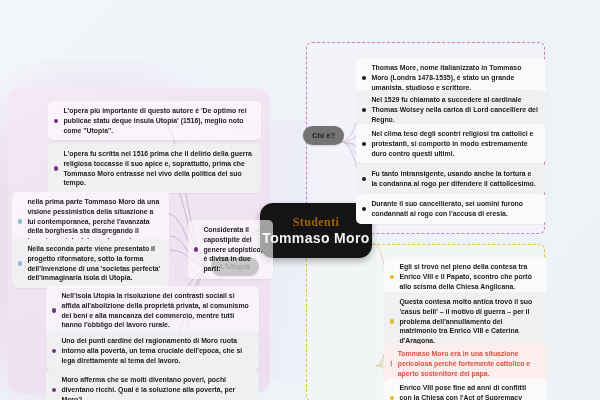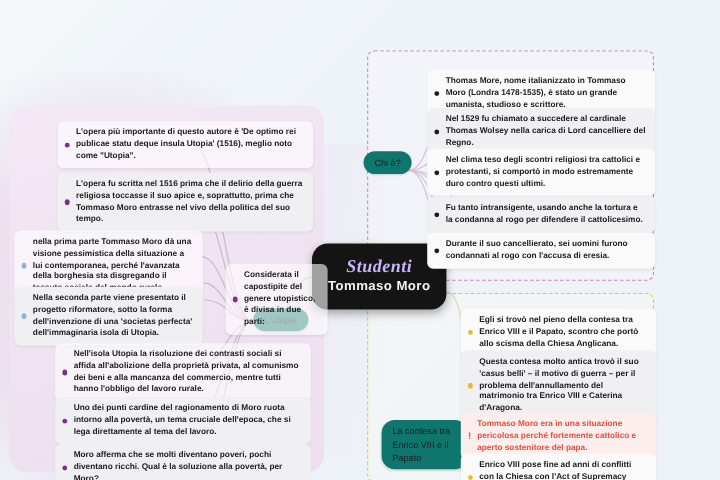--- a/index.html
+++ b/index.html
@@ -33,27 +33,27 @@
     border:1.5px dashed #e8c33c;background:rgba(253,251,243,.35);border-radius:6px;}
 
   
   .lines{position:absolute;inset:0;}
 
   
   .center-node{position:absolute;left:260px;top:203px;width:112px;height:55px;
     background:#141414;border-radius:13px;display:flex;flex-direction:column;
     align-items:center;justify-content:center;gap:3px;
     box-shadow:0 3px 7px rgba(0,0,0,.3);}
-  .center-logo{font-family:"Liberation Serif", serif;font-style:italic;font-weight:700;
-    font-size:15px;color:#c4b5fd;letter-spacing:.4px;line-height:1;}
-  .center-sub{font-size:11px;font-weight:700;color:#f2f2f2;letter-spacing:.35px;line-height:1;}
+  .center-logo{font-family:"Liberation Serif", serif;font-weight:700;
+    font-size:12px;color:#a16207;letter-spacing:.4px;line-height:1;}
+  .center-sub{font-size:14px;font-weight:700;color:#f2f2f2;letter-spacing:.35px;line-height:1;}
 
   
-  .pill{position:absolute;background:#0f766e;border-radius:11px;
-    padding:4px 9px;font-size:7.6px;font-weight:400;color:#1d1d1d;
+  .pill{position:absolute;background:#737373;border-radius:11px;
+    padding:4px 9px;font-size:7.6px;font-weight:700;color:#1d1d1d;
     line-height:1.45;box-shadow:0 1px 2px rgba(0,0,0,.13);}
   .pill-utopia{left:211px;top:257px;}
   .pill-chi{left:303px;top:126px;}
   .pill-contesa{left:318px;top:350px;width:54px;text-align:left;}
 
   
   .card{position:absolute;display:flex;align-items:center;gap:5px;
     padding:5px 7px 5px 6px;border-radius:5px;font-size:6.9px;line-height:1.42;
     color:#1b1b1b;}
   .card.sh{background:rgba(255,255,255,.60);
@@ -114,21 +114,20 @@
     </g>
   </svg>
 
   <div class="center-node">
     <div class="center-logo">Studenti</div>
     <div class="center-sub">Tommaso Moro</div>
   </div>
 
   <div class="pill pill-utopia">L'Utopia</div>
   <div class="pill pill-chi">Chi è?</div>
-  <div class="pill pill-contesa">La contesa tra Enrico VIII e il Papato</div>
 
   <div class="card sh" style="left:48px;top:101px;width:200px;">
     <span class="bullet b-purple"></span>
     <span class="txt">L'opera più importante di questo autore è 'De optimo rei publicae statu deque insula Utopia' (1516), meglio noto come "Utopia".</span>
   </div>
   <div class="card gr" style="left:48px;top:144px;width:200px;">
     <span class="bullet b-purple"></span>
     <span class="txt">L'opera fu scritta nel 1516 prima che il delirio della guerra religiosa toccasse il suo apice e, soprattutto, prima che Tommaso Moro entrasse nel vivo della politica del suo tempo.</span>
   </div>
   <div class="card sh" style="left:188px;top:220px;width:72px;">

